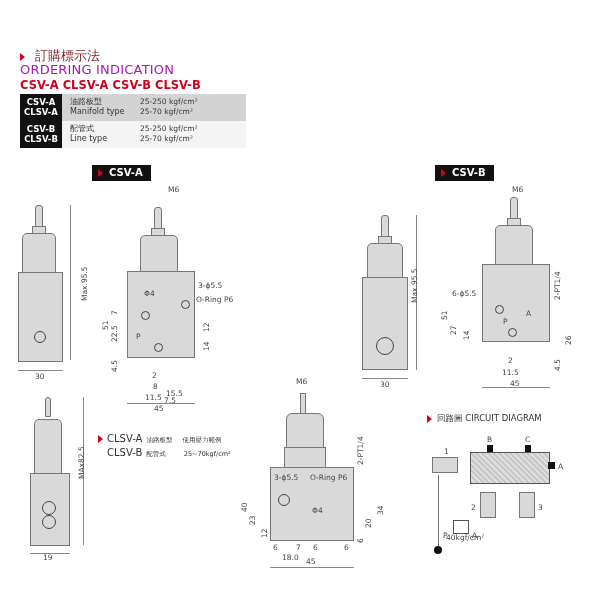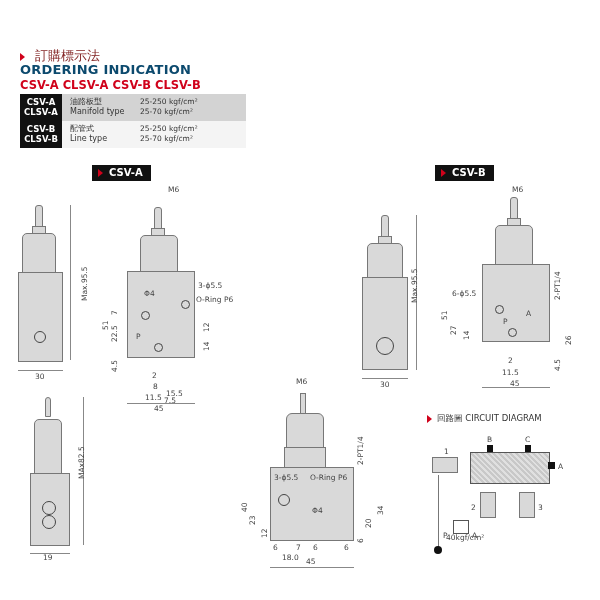--- a/index.html
+++ b/index.html
@@ -1,21 +1,21 @@
 <!DOCTYPE html>
 <html><head>
 <meta charset="utf-8">
 <style>
   html,body{margin:0;padding:0;background:#fff;}
   body{width:600px;height:600px;position:relative;overflow:hidden;font-family:"DejaVu Sans","Liberation Sans",sans-serif;color:#222;}
   .abs{position:absolute;}
   .tri{display:inline-block;width:0;height:0;border-top:4px solid transparent;border-bottom:4px solid transparent;border-left:5px solid #d0021b;vertical-align:middle;}
   .hdr-cn{left:20px;top:47px;font-size:13px;color:#7f1d1d;}
   .hdr-cn .tri{margin-right:10px;}
-  .hdr-en{left:20px;top:62px;font-size:13px;font-weight:bold;color:#0c4a6e;letter-spacing:0.2px;}
+  .hdr-en{left:20px;top:62px;font-size:13px;font-weight:normal;color:#a21caf;letter-spacing:0.2px;}
   .hdr-models{left:20px;top:78px;font-size:11.5px;font-weight:bold;color:#d0021b;}
   .tbl{left:20px;top:94px;width:226px;}
   .row{display:flex;height:27px;}
   .row .code{width:42px;background:#111;color:#fff;font-size:8.5px;font-weight:bold;text-align:center;line-height:10px;padding-top:3px;box-sizing:border-box;}
   .row .type{width:70px;padding-left:8px;font-size:8px;line-height:10px;padding-top:3px;color:#333;}
   .row .pr{flex:1;font-size:7.5px;line-height:10px;padding-top:3px;color:#333;}
   .row.r1{background:#d3d3d3;}
   .row.r2{background:#f4f4f4;}
   .tag{background:#111;color:#fff;font-size:10px;font-weight:bold;height:16px;line-height:16px;padding:0 8px 0 6px;}
   .tag .tri{margin-right:6px;}
@@ -152,20 +152,22 @@
   <div class="abs part" style="left:2px;top:76px;width:40px;height:73px;"></div>
   <div class="abs hole" style="left:14px;top:104px;width:14px;height:14px;"></div>
   <div class="abs hole" style="left:14px;top:118px;width:14px;height:14px;"></div>
   <div class="abs dim" style="left:55px;top:0;height:148px;border-left-width:1px;"></div>
   <div class="abs vlbl" style="left:49px;top:82px;">MAx82.5</div>
   <div class="abs dim" style="left:2px;top:156px;width:40px;border-top-width:1px;"></div>
   <div class="abs lbl" style="left:15px;top:156px;">19</div>
 </div>
 
 <div class="abs notes">
+  <div><span class="tri" style="margin-right:4px;"></span><span>CLSV-A</span><span class="small">油路板型</span><span class="small" style="margin-left:10px;">使用壓力範例</span></div>
+  <div style="margin-left:9px;margin-top:2px;"><span>CLSV-B</span><span class="small">配管式</span><span class="small" style="margin-left:18px;">25~70kgf/cm²</span></div>
 </div>
 
 <div class="abs" style="left:238px;top:375px;width:160px;height:195px;">
   <div class="abs lbl" style="left:58px;top:2px;">M6</div>
   <div class="abs part" style="left:62px;top:18px;width:6px;height:22px;"></div>
   <div class="abs part" style="left:48px;top:38px;width:38px;height:38px;border-radius:6px 6px 0 0;"></div>
   <div class="abs part" style="left:46px;top:72px;width:42px;height:22px;"></div>
   <div class="abs part" style="left:32px;top:92px;width:84px;height:74px;"></div>
   <div class="abs hole" style="left:40px;top:119px;width:12px;height:12px;"></div>
   <div class="abs lbl" style="left:36px;top:98px;">3-ϕ5.5</div>

